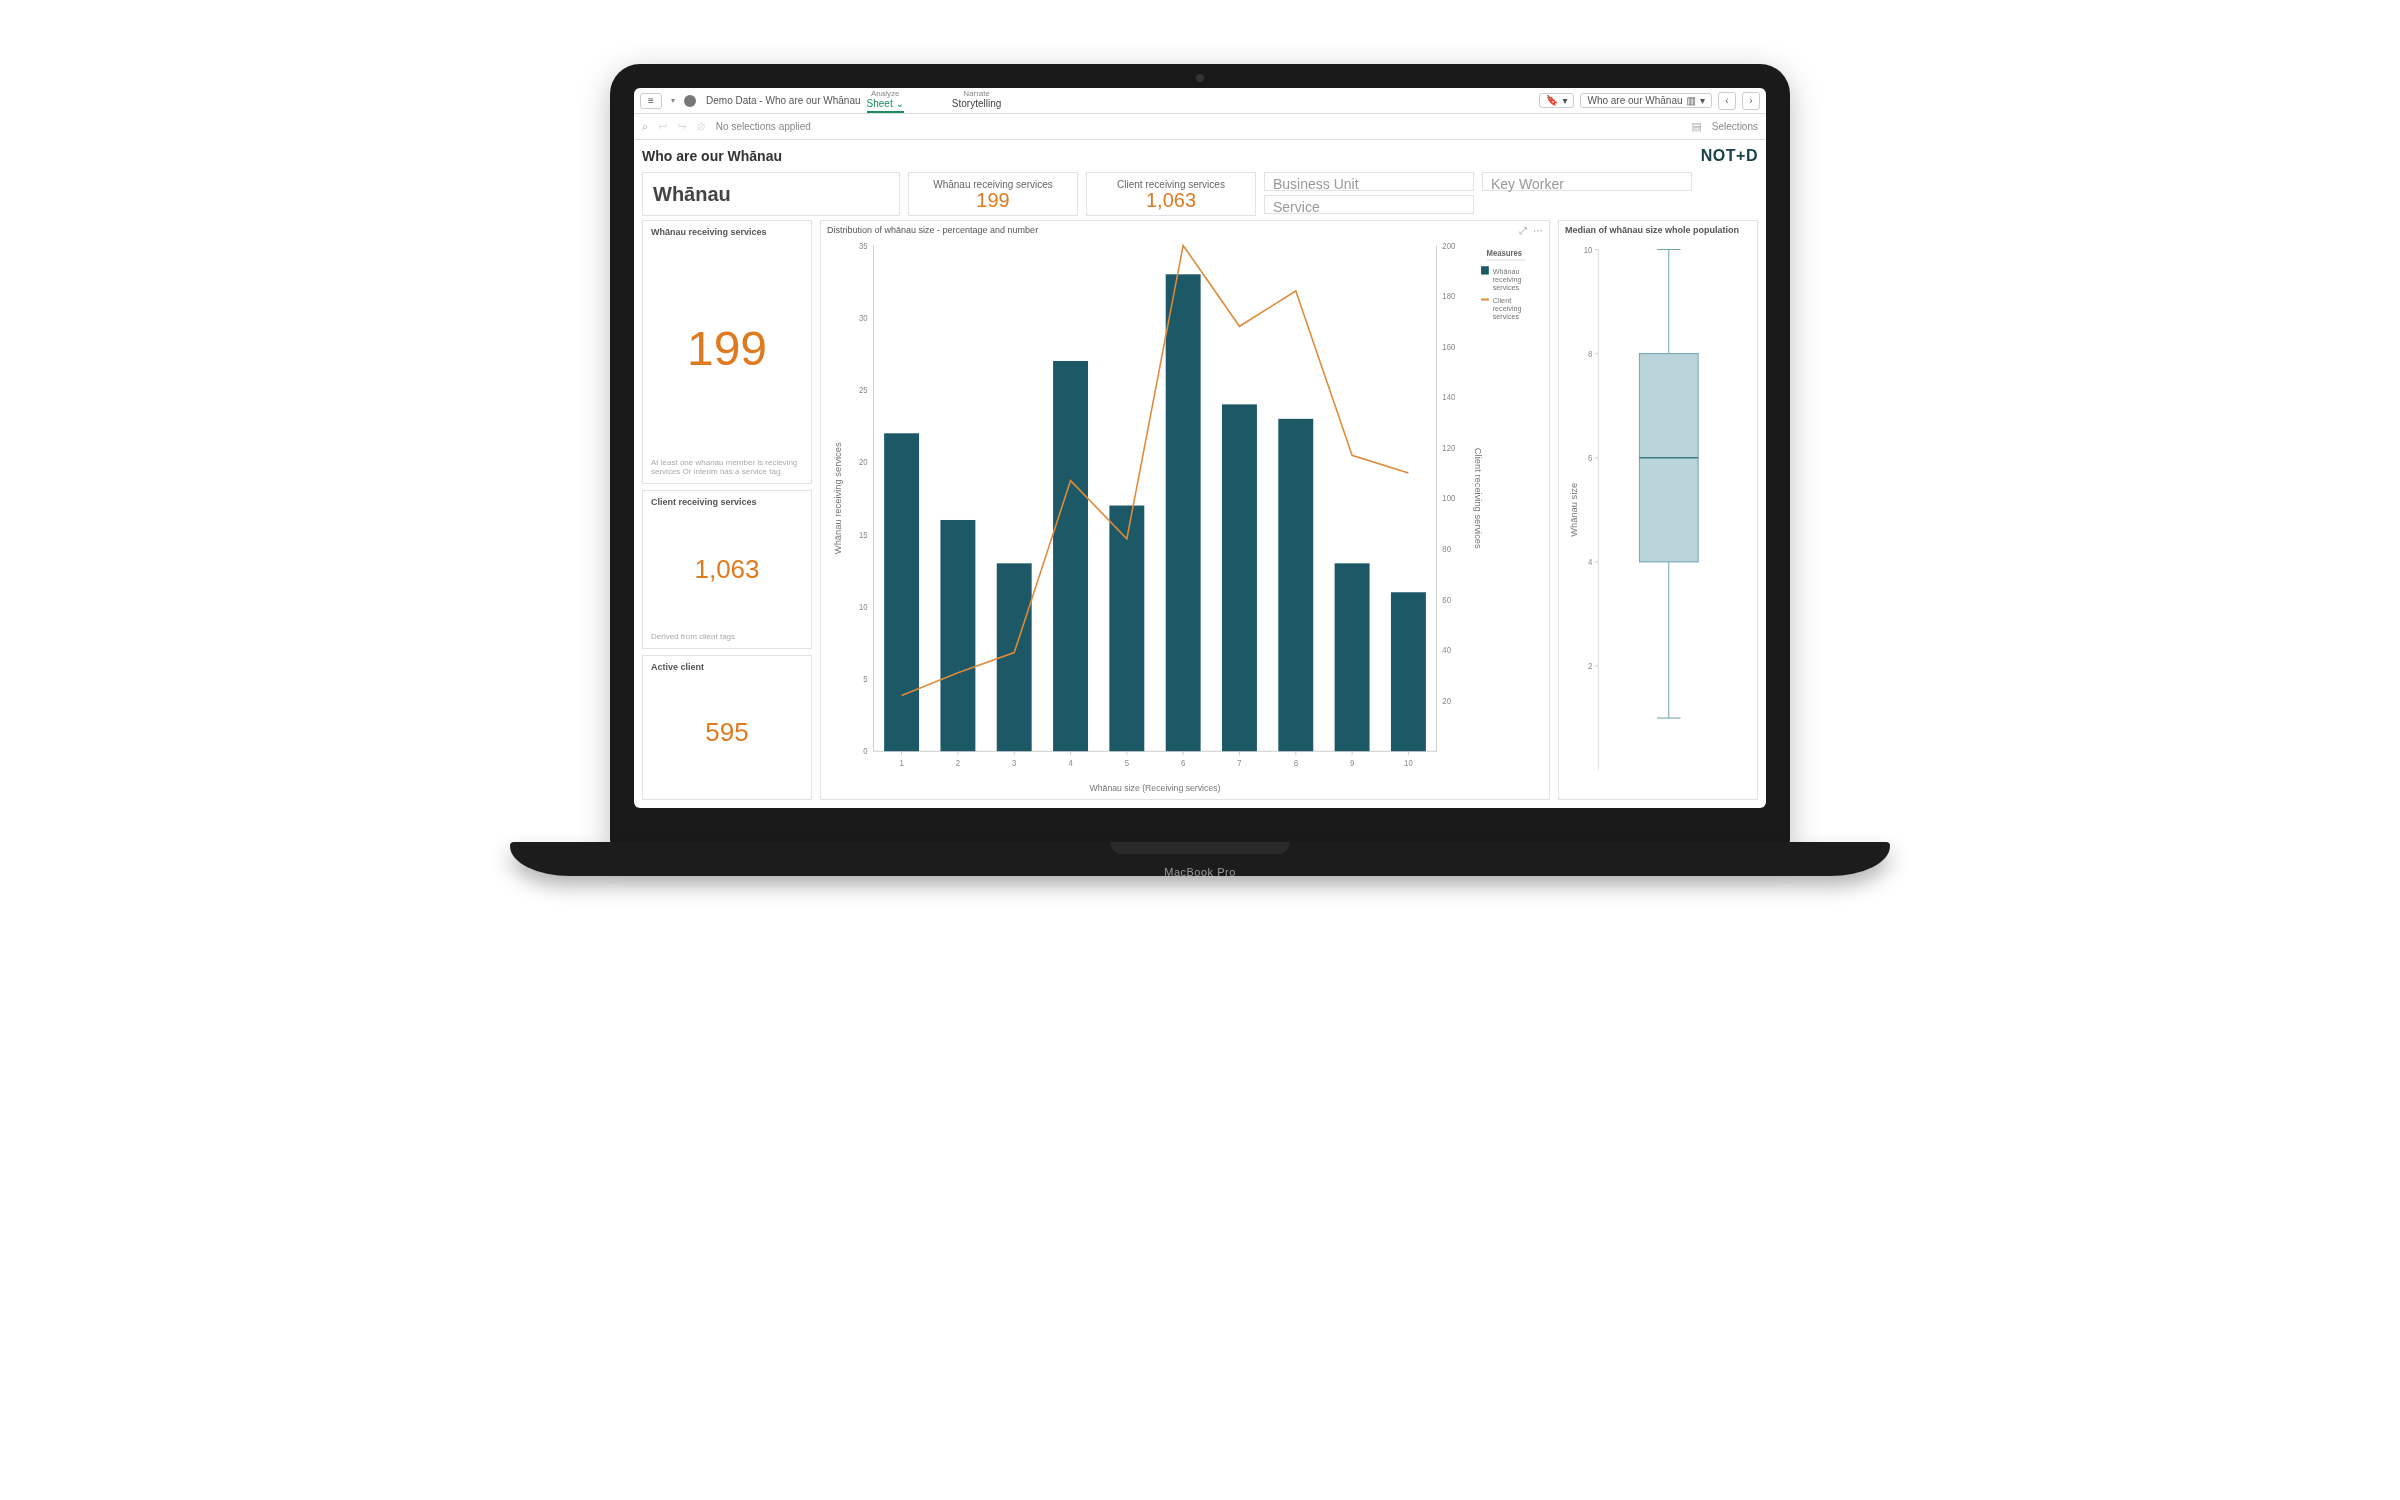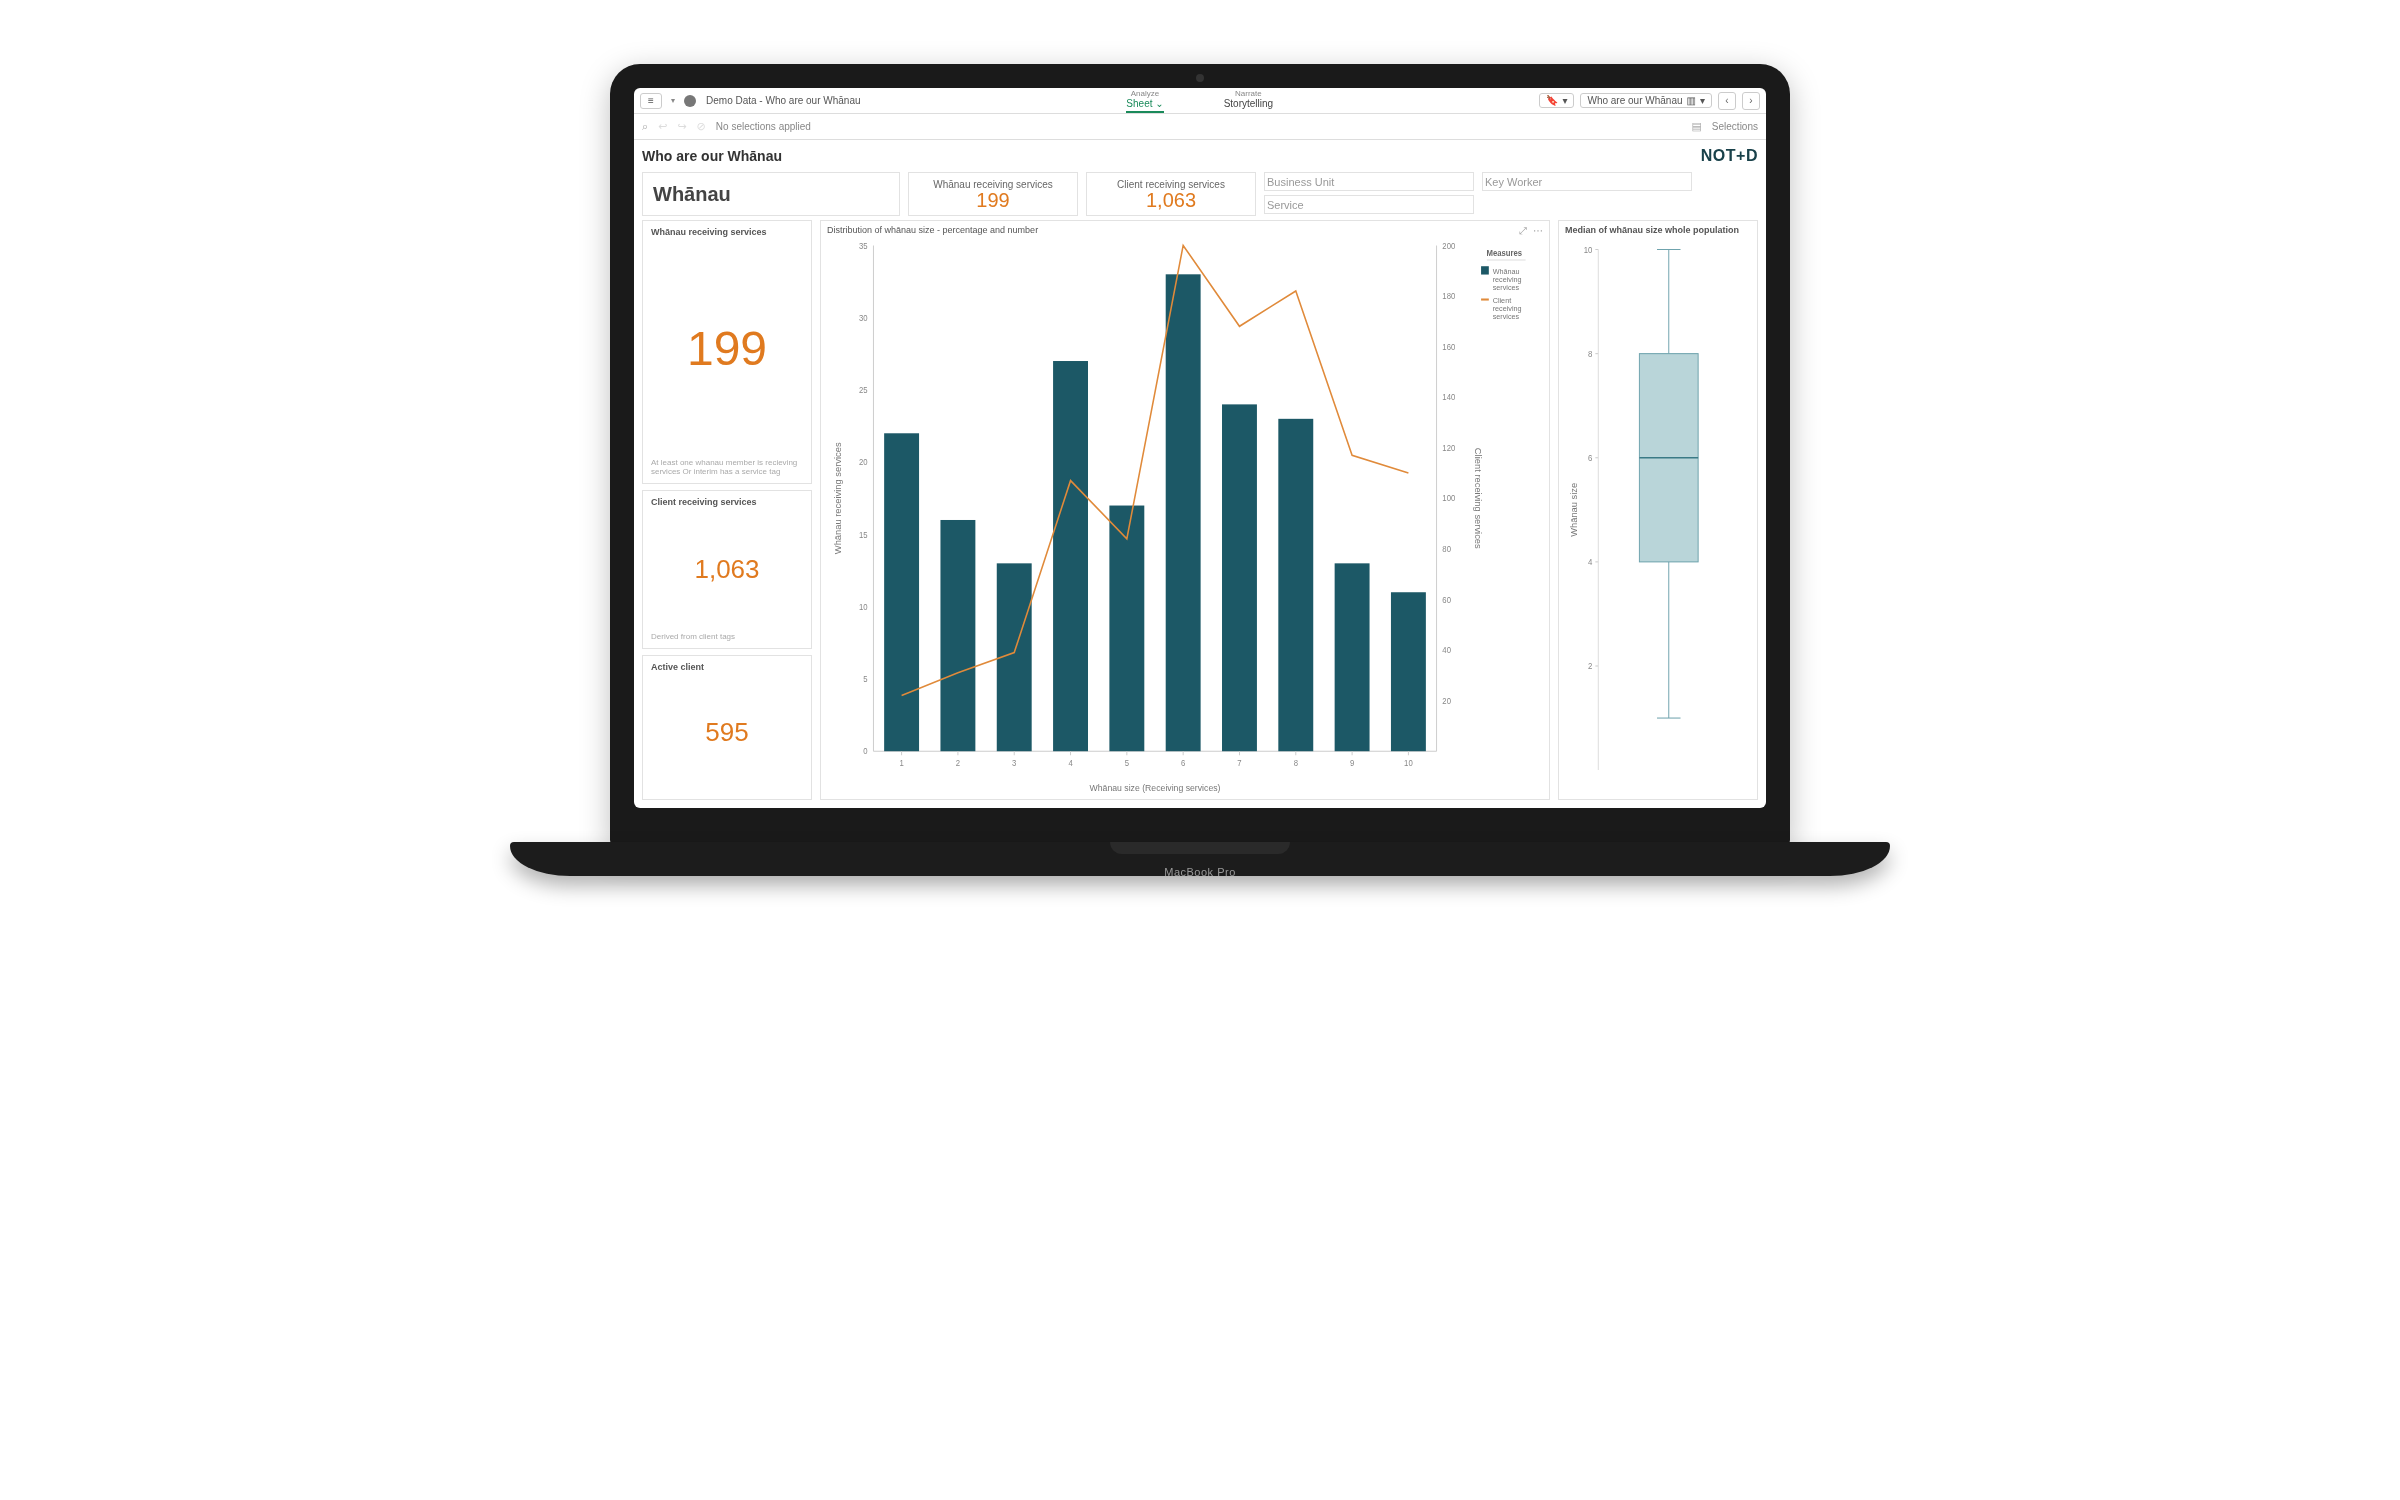--- a/index.html
+++ b/index.html
@@ -56,21 +56,21 @@
   }
   .topbar .hamburger {
     width:22px; height:16px; border:1px solid #ccc; border-radius:3px;
     display:flex; align-items:center; justify-content:center;
   }
   .topbar .caret-down { font-size:8px; color:#888; padding:0 3px;}
   .topbar .globe {
     width:12px;height:12px;border-radius:50%;background:#777;display:inline-block;margin-right:4px;flex:none;
   }
   .topbar .center {
-    flex:1; display:flex; justify-content:center; gap:60px; font-size:9px; color:#666;
+    flex:1; display:flex; gap:48px; font-size:9px; color:#666;
   }
   .topbar .center .tab { text-align:center; }
   .topbar .center .tab .t1 { color:#888; font-size:8px;}
   .topbar .center .tab .t2 { font-size:10px; color:#444; }
   .topbar .center .tab.active .t2 { color:#1a8a5a; border-bottom:2px solid #1a8a5a; padding-bottom:2px;}
   .topbar .right { display:flex; align-items:center; gap:6px; }
   .topbar .right .chip {
     border:1px solid #ccc; border-radius:3px; padding:1px 6px; display:flex; align-items:center; gap:4px;
   }
   .topbar .right .navbtn {
@@ -103,21 +103,21 @@
     font-size:20px; font-weight:700; color:#444;
   }
   .kpi-card {
     border:1px solid #e2e2e2; padding:2px 0; text-align:center; display:flex;
     flex-direction:column; justify-content:center; width:170px;
   }
   .kpi-card .lbl { font-size:10px; color:#666;}
   .kpi-card .val { font-size:20px; font-weight:500; color:#e07a1f; line-height:1;}
   .filter-col { display:flex; flex-direction:column; gap:4px; }
   .filter {
-    border:1px solid #e2e2e2; font-size:11px; color:#999; padding:3px 2px; height:19px;
+    border:1px solid #e2e2e2; font-size:14px; color:#999; padding:3px 8px; height:19px;
   }
   .filter.w1{width:210px;} .filter.w2{width:210px;}
 
   .grid {
     flex:1; display:flex; gap:8px; min-height:0;
   }
   .leftcol {
     width:170px; display:flex; flex-direction:column; gap:6px;
   }
   .panel { border:1px solid #e2e2e2; padding:6px 8px; }

